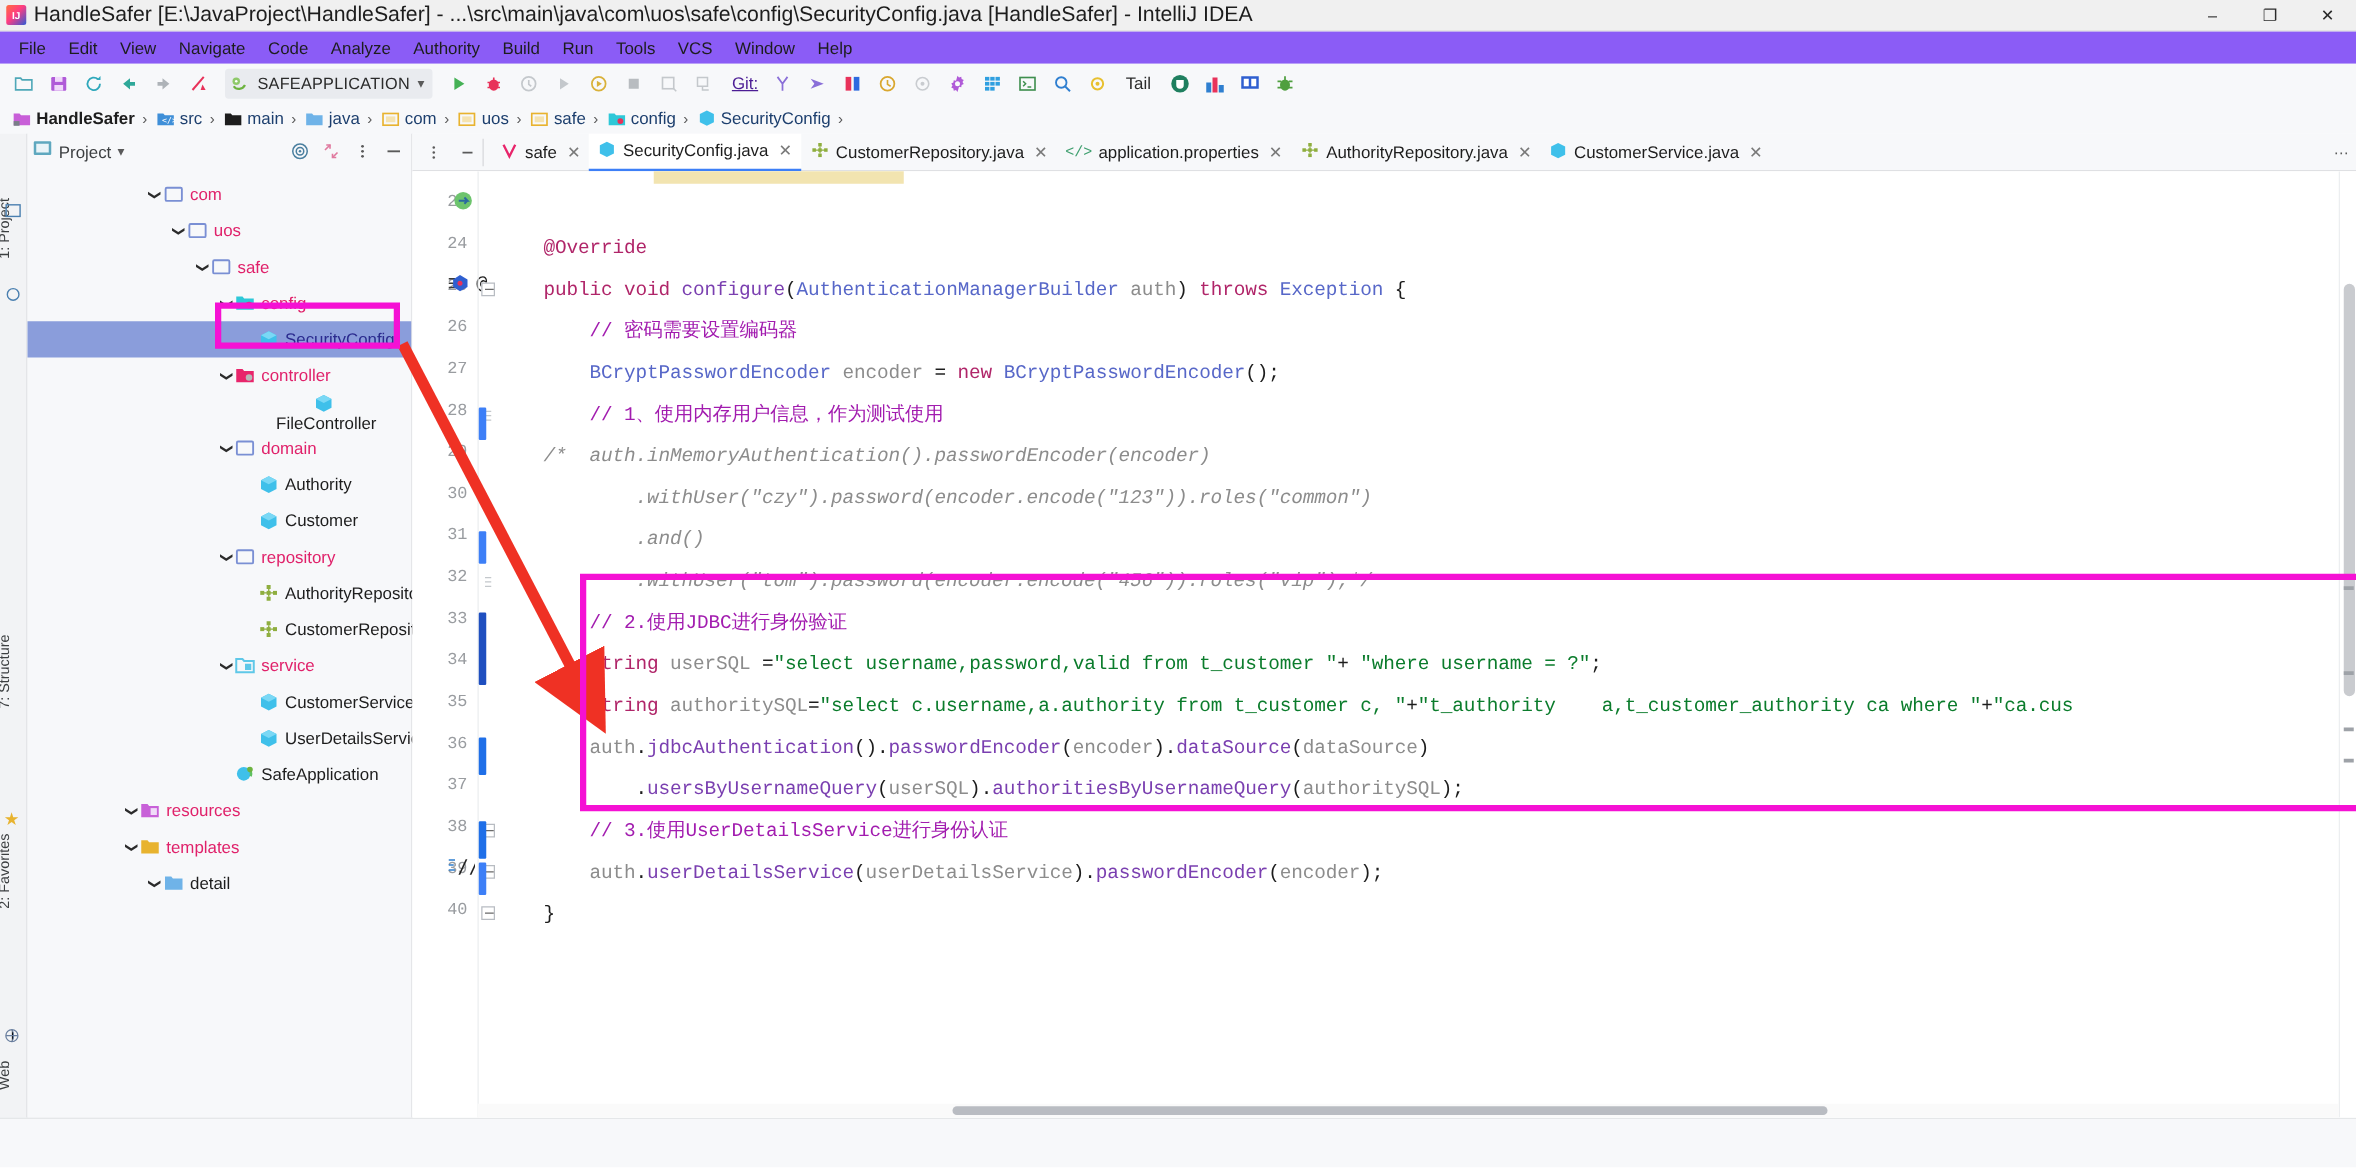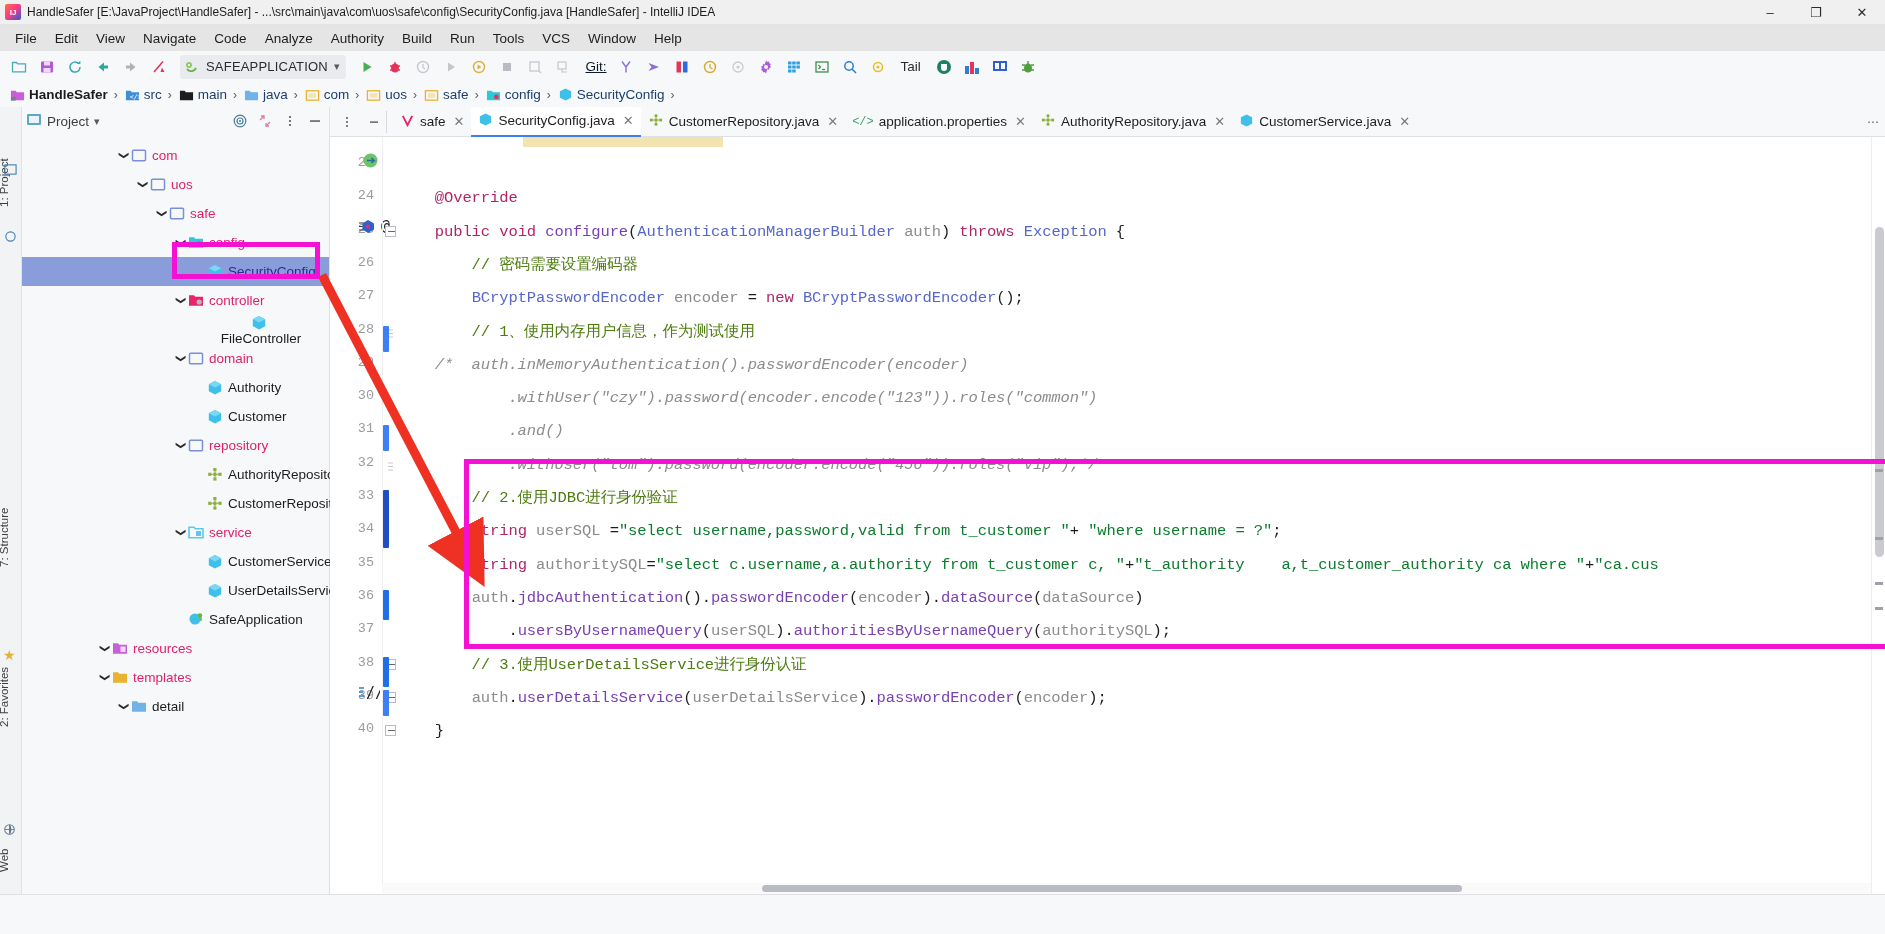--- a/index.html
+++ b/index.html
@@ -23,44 +23,44 @@
   .tb-icon {
     width: 16px; height: 16px; margin-left: 5px; margin-right: 6px;
     background: linear-gradient(135deg,#ff6f3d 0%,#ff3d81 45%,#2d5bd6 100%);
     border-radius: 2px; position: relative; flex: none;
   }
   .tb-icon::after {
     content:"IJ"; position:absolute; inset:0; color:#fff; font-size:8px;
     font-weight:bold; display:flex; align-items:center; justify-content:center;
     font-family:"Liberation Sans",sans-serif;
   }
-  .tb-title { font-size: 12px; color:#1d1d1d; white-space: nowrap; }
+  .tb-title { font-size: 17px; color:#1d1d1d; white-space: nowrap; }
   .win-controls { position:absolute; right:0; top:0; height:25px; display:flex; }
   .win-btn {
     width: 46px; height: 25px; display:flex; align-items:center; justify-content:center;
     color:#2b2b2b; font-size: 13px;
   }
   .win-btn.close { color:#2b2b2b; }
 
   
-  .menubar { height: 26px; display:flex; align-items:center; padding-left: 6px; background:#e5e5e5; }
+  .menubar { height: 26px; display:flex; align-items:center; padding-left: 6px; background:#8b5cf6; }
   .menu-item {
     font-size: 13.5px; color: #1d1d1d; padding: 2px 9px; white-space: nowrap;
   }
 
   
   .toolbar { height: 31px; display:flex; align-items:center; padding-left: 6px; background:#f7f8fa; gap:2px; }
   .tbtn { width: 26px; height: 26px; display:flex; align-items:center; justify-content:center; }
   .tbtn svg { display:block; }
   .runconfig {
     display:flex; align-items:center; gap:6px; height:24px; background:#e9ebef;
     border-radius:3px; padding: 0 6px 0 4px; margin: 0 6px;
   }
   .runconfig .rc-label { font-size: 13px; color: #2b2b2b; letter-spacing:0.2px; white-space:nowrap; }
-  .git-label { font-size: 13.5px; color:#0f172a; margin: 0 4px 0 8px; text-decoration: underline; }
+  .git-label { font-size: 13.5px; color:#4c1d95; margin: 0 4px 0 8px; text-decoration: underline; }
   .tail-label { font-size: 13.5px; color:#2b2b2b; margin: 0 8px; }
 
   
   .breadcrumb { height: 25px; display:flex; align-items:center; padding-left: 8px; background:#f7f8fa; gap:1px;}
   .bc-item { display:flex; align-items:center; gap:4px; padding: 0 2px; }
   .bc-item .bc-text { font-size: 13.5px; color:#1d3f6e; white-space:nowrap; }
   .bc-item.first .bc-text { font-weight: bold; color:#1d1d1d; }
   .bc-sep { color:#5a5a5a; font-size: 12px; margin: 0 4px 0 3px; }
 
   
@@ -121,21 +121,21 @@
   .cline {
     position:absolute; left: 0; white-space: pre; font-size: 15.5px; line-height: 20px;
     font-family: "Liberation Mono", monospace; letter-spacing: -0.1px;
   }
   .kw  { color:#b02569; }      
   .ty  { color:#5767c8; }      
   .fld { color:#8c8c8c; }      
   .mth { color:#7a3fb0; }      
   .str { color:#0b7c2c; }      
   .cmt { color:#8c8c8c; font-style: italic;}
-  .cmt2{ color:#4d7c0f; }
+  .cmt2{ color:#a21caf; }
   .pl  { color:#1d1d1d; }
 
   
   .stripe { position:absolute; width:6px; border-radius:1px; }
 
   
   .markerbar { width: 14px; flex:none; background:#fff; border-left:1px solid #eceef0; position:relative; }
   .vscroll { position:absolute; right:1px; width:9px; background:#c9cbcf; border-radius:5px; }
 
   

